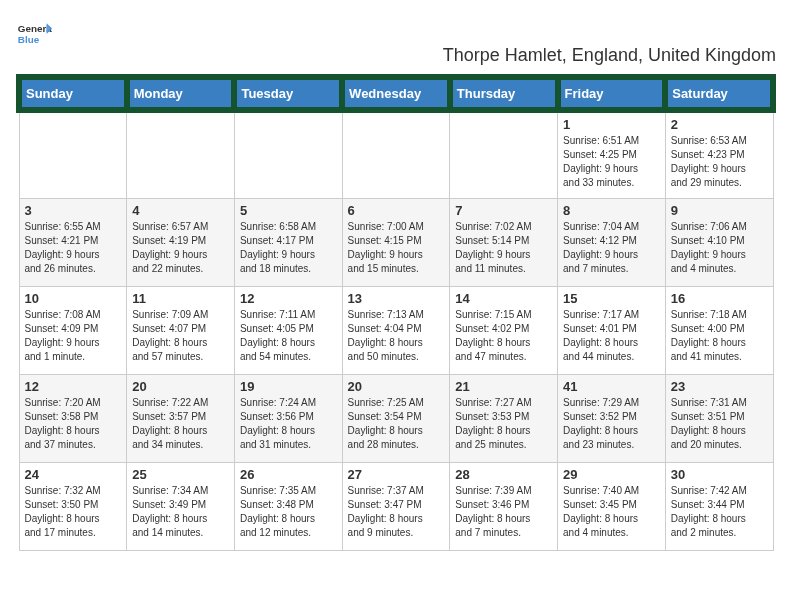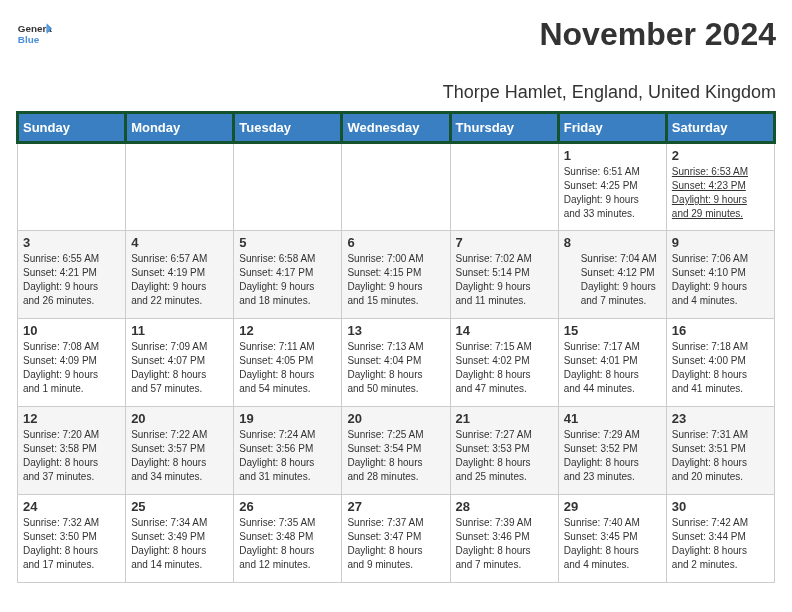--- a/index.html
+++ b/index.html
@@ -43,21 +43,21 @@
       border-collapse: collapse;
       table-layout: fixed;
     }
     thead tr th {
       background: #3a7fc1;
       color: #fff;
       font-size: 13px;
       font-weight: bold;
       padding: 6px 4px;
       text-align: left;
-      border: 3px solid #14532d;
+      border: 6px solid #14532d;
     }
     tbody tr td {
       vertical-align: top;
       border: 1px solid #ccc;
       padding: 4px 5px;
       font-size: 10.5px;
       color: #333;
       height: 88px;
       background: #fff;
     }
@@ -85,21 +85,20 @@
 <div class="header-area">
   <div class="logo">
     <svg class="logo-icon" viewBox="0 0 40 40" xmlns="http://www.w3.org/2000/svg">
       <text x="2" y="18" font-size="11" font-weight="bold" fill="#333" font-family="Arial">General</text>
       <text x="2" y="30" font-size="11" font-weight="bold" fill="#4a90d9" font-family="Arial">Blue</text>
       <polygon points="34,8 40,14 34,20" fill="#4a90d9"></polygon>
       <polygon points="34,10 38,14 34,18" fill="#5ba3e0"></polygon>
     </svg>
   </div>
   <div class="title-area">
-    <div class="month-title">November 2024</div>
     <div class="location-title">Thorpe Hamlet, England, United Kingdom</div>
   </div>
 </div>
 
 <table>
   <thead>
     <tr id="weekday-header">
     <th>Sunday</th>
         <th>Monday</th>
         <th>Tuesday</th>
@@ -118,21 +117,21 @@
         <td class="empty-cell"></td>
         <td>
           <span class="day-num">1</span>
           <div class="cell-info" style="white-space: pre-line;">Sunrise: 6:51 AM
 Sunset: 4:25 PM
 Daylight: 9 hours
 and 33 minutes.</div>
         </td>
         <td>
           <span class="day-num">2</span>
-          <div class="cell-info" style="white-space: pre-line; text-decoration: underline;">Sunrise: 6:53 AM
+          <div class="cell-info" style="white-space: pre-line;">Sunrise: 6:53 AM
 Sunset: 4:23 PM
 Daylight: 9 hours
 and 29 minutes.</div>
         </td>
       </tr>
       <tr>
         <td>
           <span class="day-num">3</span>
           <div class="cell-info" style="white-space: pre-line;">Sunrise: 6:55 AM
 Sunset: 4:21 PM
@@ -162,21 +161,21 @@
         </td>
         <td>
           <span class="day-num">7</span>
           <div class="cell-info" style="white-space: pre-line;">Sunrise: 7:02 AM
 Sunset: 5:14 PM
 Daylight: 9 hours
 and 11 minutes.</div>
         </td>
         <td>
           <span class="day-num">8</span>
-          <div class="cell-info" style="white-space: pre-line; margin-left: 17px;">Sunrise: 7:04 AM
+          <div class="cell-info" style="white-space: pre-line;">Sunrise: 7:04 AM
 Sunset: 4:12 PM
 Daylight: 9 hours
 and 7 minutes.</div>
         </td>
         <td>
           <span class="day-num">9</span>
           <div class="cell-info" style="white-space: pre-line;">Sunrise: 7:06 AM
 Sunset: 4:10 PM
 Daylight: 9 hours
 and 4 minutes.</div>

